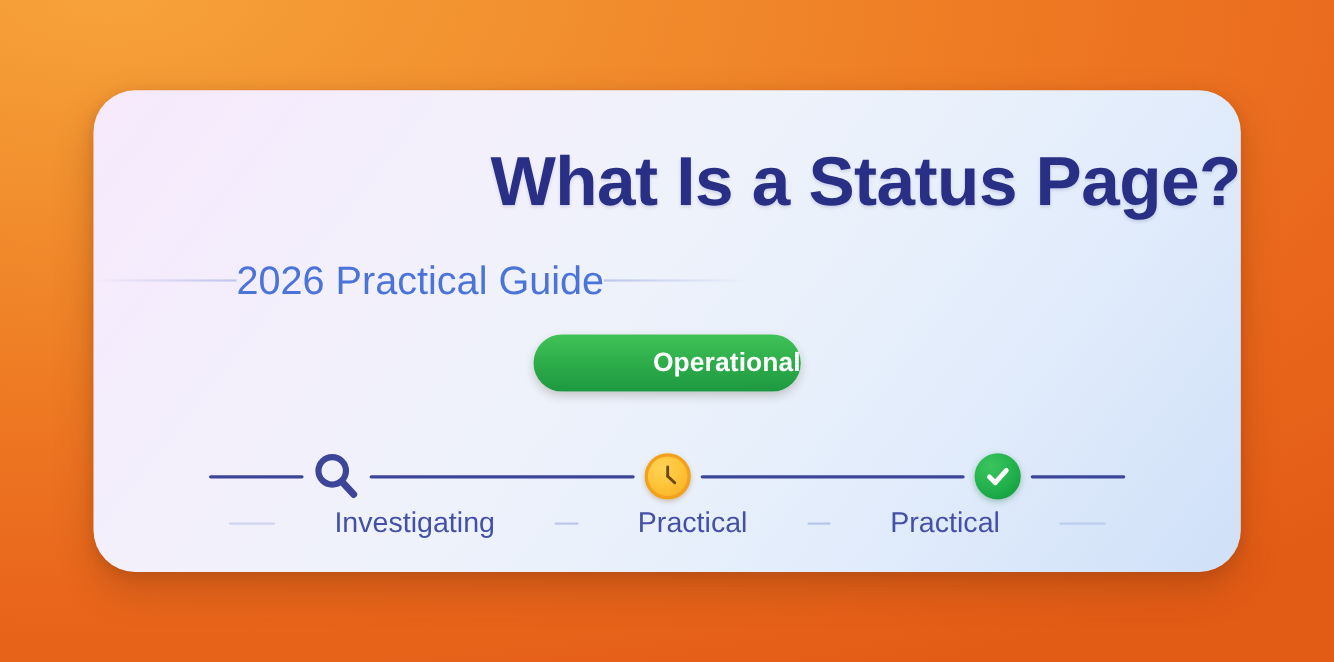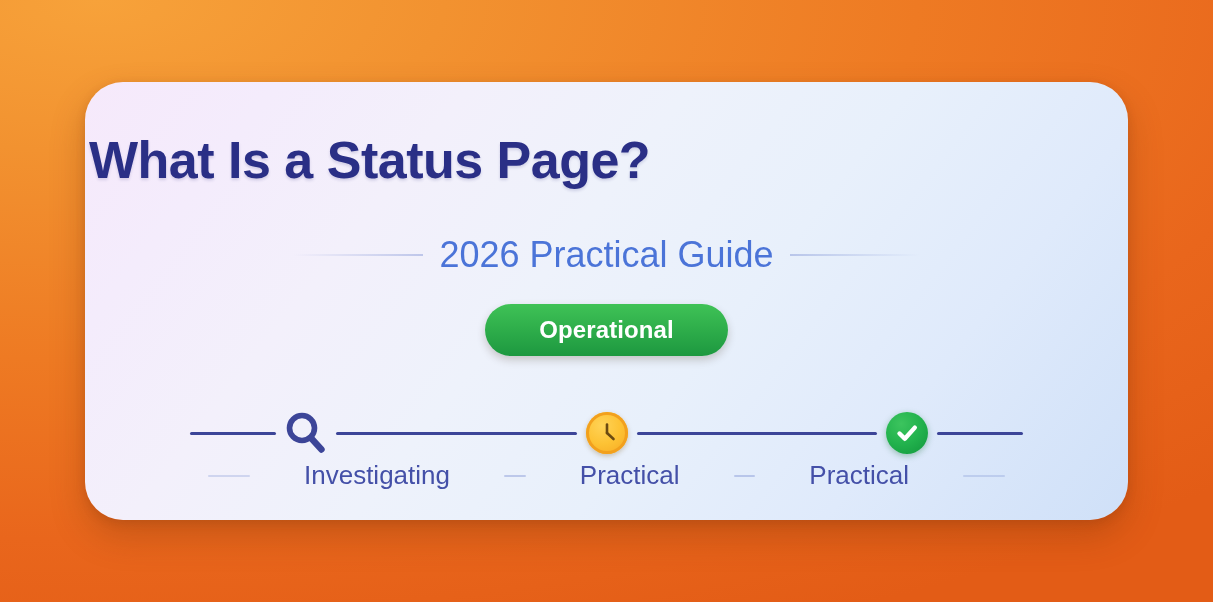--- a/index.html
+++ b/index.html
@@ -41,42 +41,41 @@
         #dfeafb 78%,
         #cfe0f8 100%);
     box-shadow: 0 16px 34px rgba(120, 50, 10, 0.30),
                 0 3px 10px rgba(120, 50, 10, 0.18);
     overflow: hidden;
   }
 
   
   #title {
     position: absolute;
-    left: 4px;
+    left: 15px;
     right: 0;
     top: 52px;
-    text-align: left;
-    font-size: 52px;
+    text-align: right;
+    font-size: 63px;
     line-height: 1;
     font-weight: 700;
     letter-spacing: -0.5px;
     color: #2a2f86;
     text-shadow: 0 2px 3px rgba(40, 40, 120, 0.16);
     white-space: nowrap;
   }
 
   #subtitle-row {
     position: absolute;
     left: 0;
     right: 0;
     top: 152px;
     display: flex;
     align-items: center;
-    justify-content: center;
-    gap: 16px;
+    justify-content: flex-start;
   }
   .sub-rule {
     height: 2px;
     width: 130px;
     flex: none;
   }
   .sub-rule.left {
     background: linear-gradient(to right, rgba(120,140,210,0.00), rgba(120,140,210,0.42));
   }
   .sub-rule.right {
@@ -98,21 +97,21 @@
     display: flex;
     align-items: center;
     justify-content: center;
     gap: 23px;
   }
   .pill {
     height: 52px;
     border-radius: 26px;
     display: flex;
     align-items: center;
-    justify-content: center;
+    justify-content: flex-end;
     color: #ffffff;
     font-size: 24px;
     font-weight: 700;
     letter-spacing: 0.1px;
     white-space: nowrap;
     box-shadow: 0 4px 9px rgba(60, 40, 20, 0.22);
     user-select: none;
   }
   .pill.operational {
     width: 243px;

